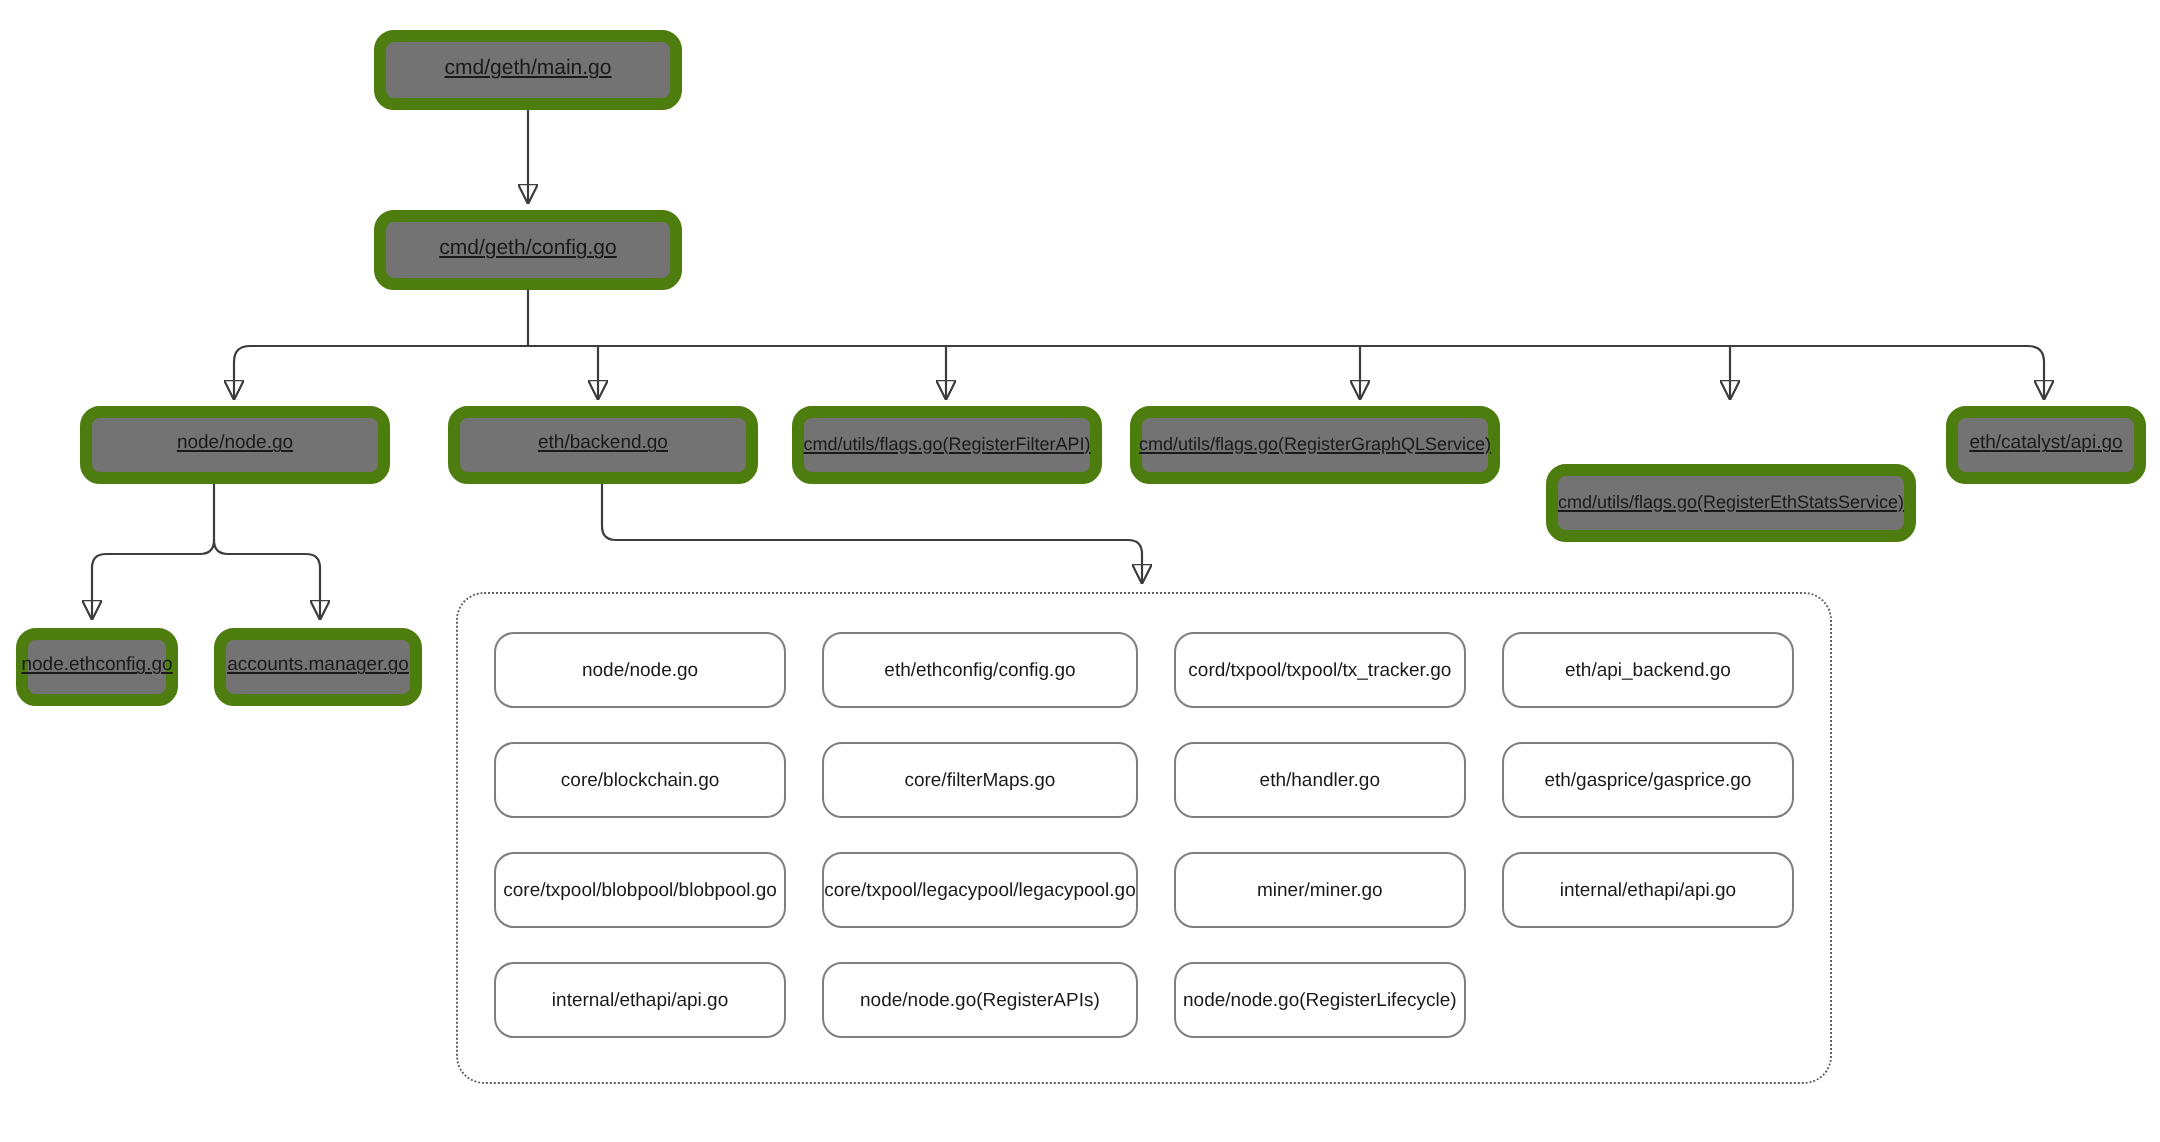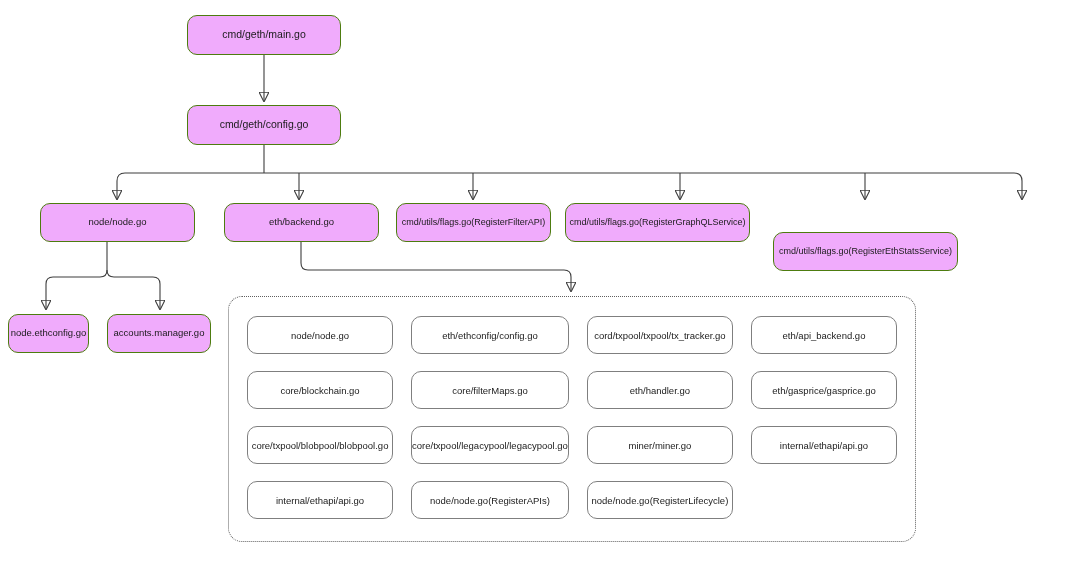--- a/index.html
+++ b/index.html
@@ -2,24 +2,25 @@
 <html><head>
 <meta charset="utf-8">
 <style>
   html,body{margin:0;padding:0;background:#fff;}
   .canvas{
     position:relative;width:1080px;height:571px;background:#fff;
     font-family:"Liberation Sans",sans-serif;overflow:hidden;
   }
   .node{
     position:absolute;box-sizing:border-box;
-    border:1px solid #4d7c0f;border-radius:10px;background:#f0abfc;
+    border:6px solid #4d7c0f;border-radius:10px;background:#737373;
     display:flex;align-items:center;justify-content:center;
     color:#1a1a1a;font-size:9.5px;white-space:nowrap;text-align:center;
     line-height:1.1;
+    text-decoration:underline;
   }
   .node.top{font-size:10.5px;}
   .node.xs{font-size:9px;}
   .wires{position:absolute;left:0;top:0;width:1080px;height:571px;pointer-events:none;}
   .wires path{fill:none;stroke:#3d3d3d;stroke-width:1.1;}
   .group{
     position:absolute;left:228px;top:296px;width:688px;height:246px;
     box-sizing:border-box;border:1.5px dotted #5f5f5f;border-radius:14px;
     background:#fff;
     display:grid;grid-template-columns:repeat(4,1fr);grid-template-rows:repeat(4,38px);
@@ -65,20 +66,21 @@
   </svg>
 
   <div class="node top" style="left:187px;top:15px;width:154px;height:40px;">cmd/geth/main.go</div>
   <div class="node top" style="left:187px;top:105px;width:154px;height:40px;">cmd/geth/config.go</div>
 
   <div class="node" style="left:40px;top:203px;width:155px;height:39px;">node/node.go</div>
   <div class="node" style="left:224px;top:203px;width:155px;height:39px;">eth/backend.go</div>
   <div class="node xs" style="left:396px;top:203px;width:155px;height:39px;">cmd/utils/flags.go(RegisterFilterAPI)</div>
   <div class="node xs" style="left:565px;top:203px;width:185px;height:39px;">cmd/utils/flags.go(RegisterGraphQLService)</div>
   <div class="node xs" style="left:773px;top:203px;width:185px;height:39px;margin-top:29px;">cmd/utils/flags.go(RegisterEthStatsService)</div>
+  <div class="node" style="left:973px;top:203px;width:100px;height:39px;">eth/catalyst/api.go</div>
 
   <div class="node" style="left:8px;top:314px;width:81px;height:39px;">node.ethconfig.go</div>
   <div class="node" style="left:107px;top:314px;width:104px;height:39px;">accounts.manager.go</div>
 
   <div class="group">
     <div class="cell">node/node.go</div>
     <div class="cell">eth/ethconfig/config.go</div>
     <div class="cell">cord/txpool/txpool/tx_tracker.go</div>
     <div class="cell">eth/api_backend.go</div>
     <div class="cell">core/blockchain.go</div>

